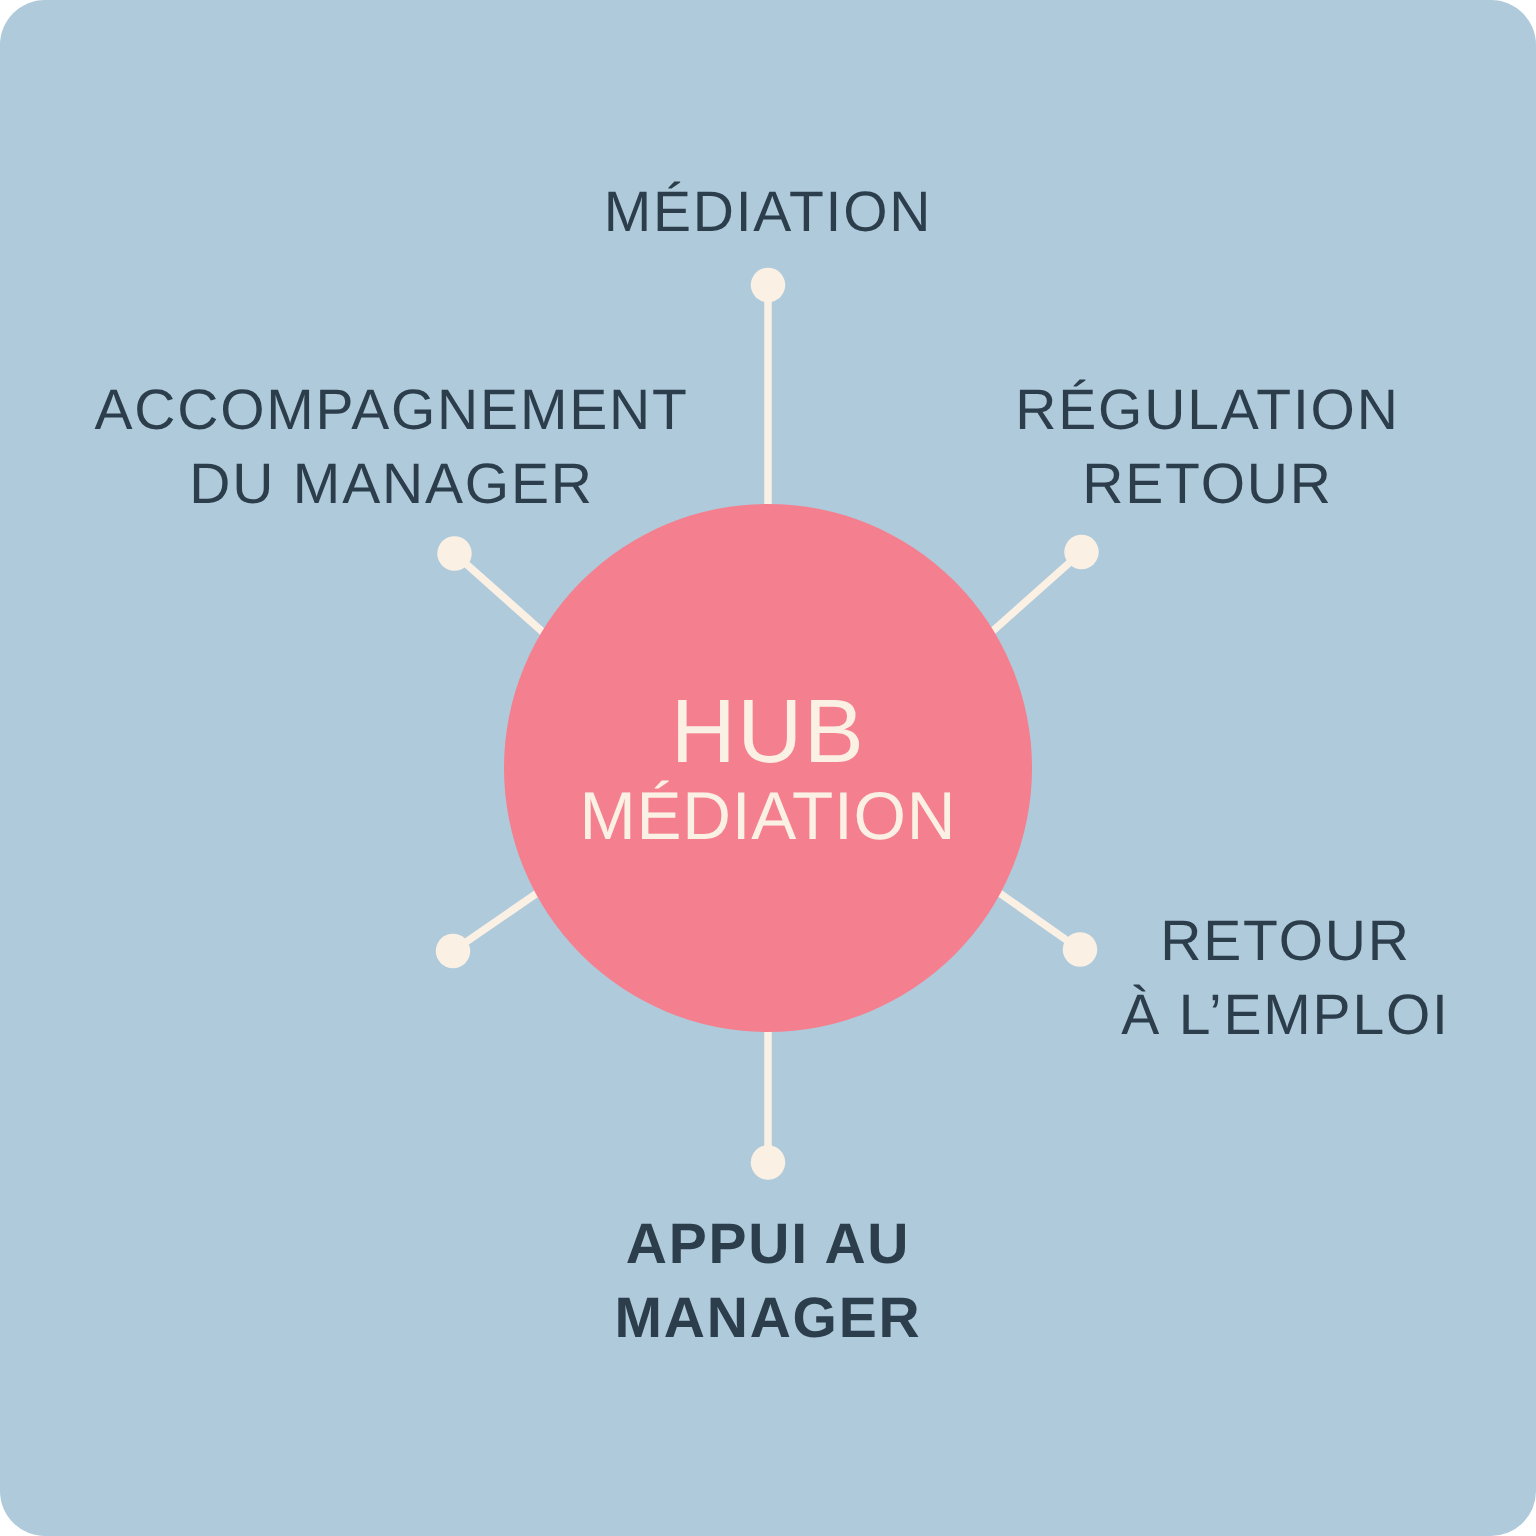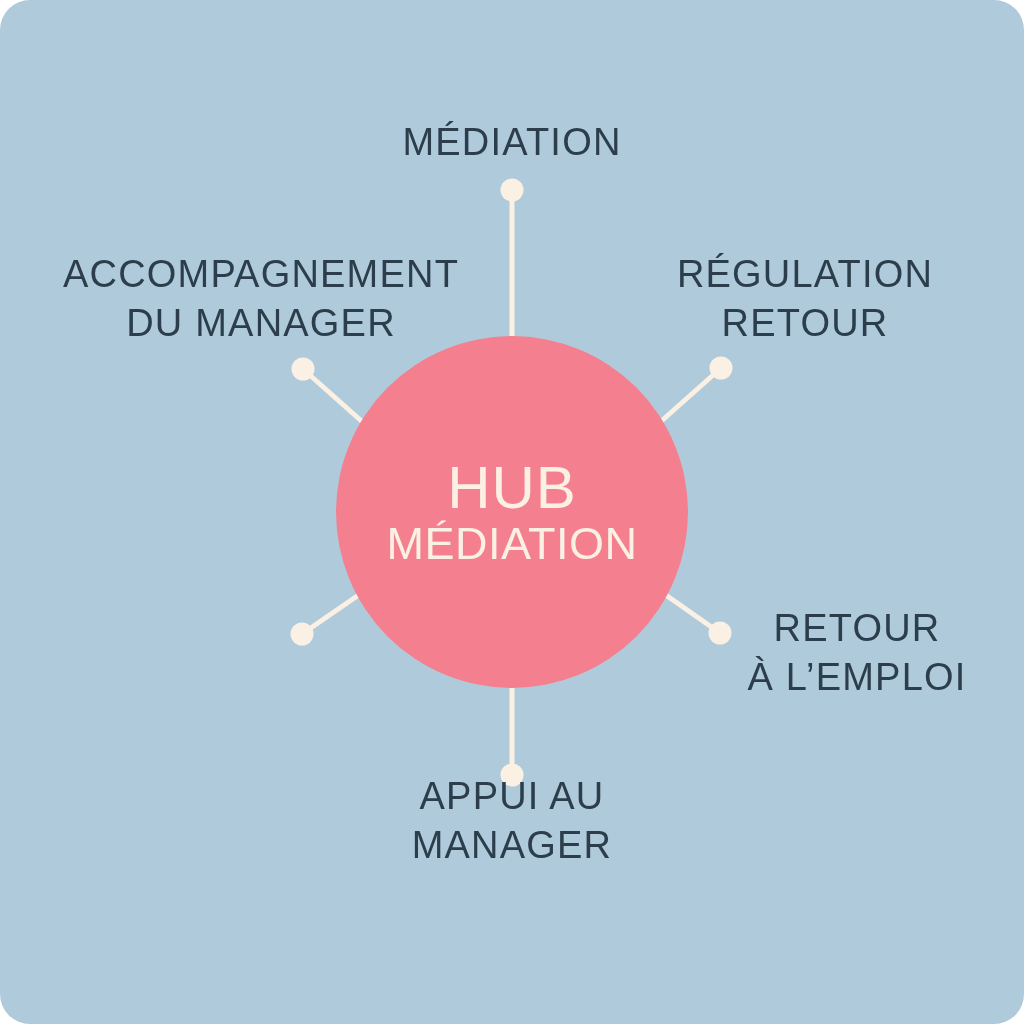--- a/index.html
+++ b/index.html
@@ -74,21 +74,21 @@
     white-space: pre-line;
   }
   .label.c   { text-align: center; }
 
   
   #label-mediation              { left: 262px; top: 118px;  width: 500px; }
   #label-accompagnement         { left: 46px;  top: 250px;  width: 430px; }
   #label-regulation             { left: 630px; top: 250px;  width: 350px; }
   #label-espace                 { left: 36px;  top: 604px;  width: 268px; }
   #label-retour                 { left: 732px; top: 604px;  width: 250px; }
-  #label-appui                  { left: 312px; top: 772px;  width: 400px; }
+  #label-appui                  { left: 312px; top: 806px;  width: 400px; font-weight: bold; }
 </style>
 </head>
 <body>
 
 <div id="canvas">
 
   <svg id="spokes" viewBox="0 0 1024 1024" xmlns="http://www.w3.org/2000/svg">
     <g stroke="#fbf0e4" stroke-width="5" stroke-linecap="round" fill="none">
       <line x1="512" y1="336" x2="512" y2="190"></line>
       <line x1="412" y1="466" x2="303" y2="369"></line>

